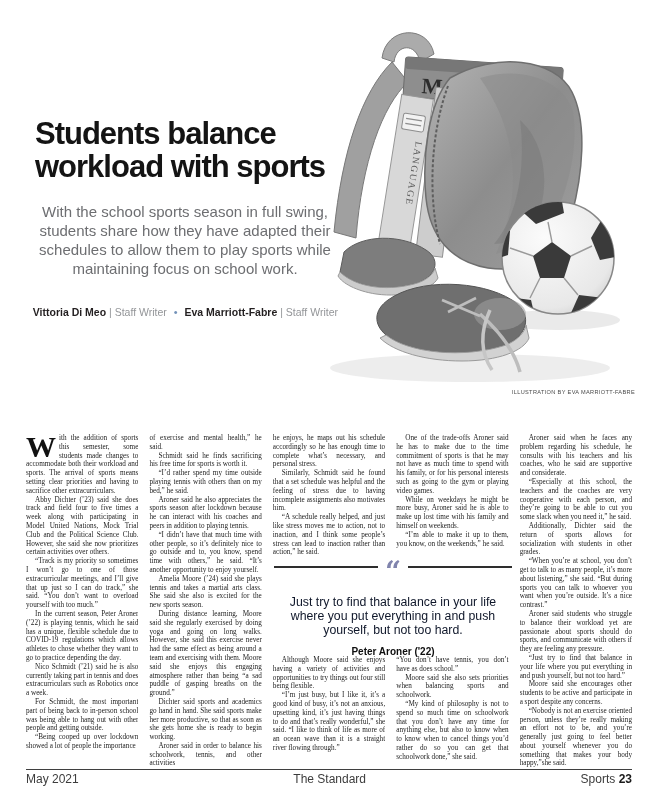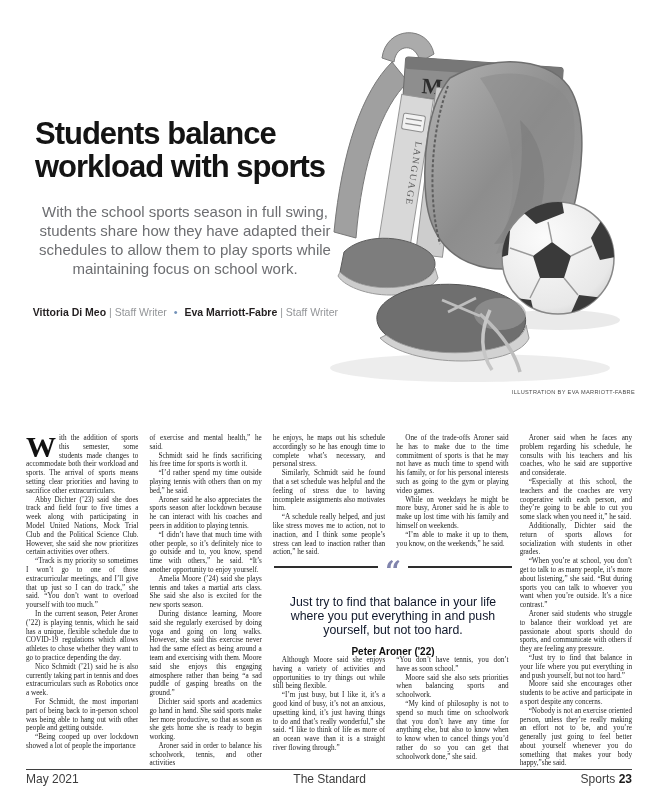--- a/index.html
+++ b/index.html
@@ -164,32 +164,32 @@
           <p class="para">Aroner said in order to balance his schoolwork, tennis, and other activities</p>
         </div>
     </div>
     <div class="col">
       <div class="seg noind">
           <p class="para">he enjoys, he maps out his schedule accordingly so he has enough time to complete what’s necessary, and personal stress.</p>
           <p class="para">Similarly, Schmidt said he found that a set schedule was helpful and the feeling of stress due to having incomplete assignments also motivates him.</p>
           <p class="para">“A schedule really helped, and just like stress moves me to action, not to inaction, and I think some people’s stress can lead to inaction rather than action,” he said.</p>
         </div>
       <div class="seg seg-bottom">
-          <p class="para">Although Moore said she enjoys having a variety of activities and opportunities to try things out while still being flexible.</p>
+          <p class="para">Although Moore said she enjoys having a variety of activities and opportunities to try things out four still being flexible.</p>
           <p class="para">“I’m just busy, but I like it, it’s a good kind of busy, it’s not an anxious, upsetting kind, it’s just having things to do and that’s really wonderful,” she said. “I like to think of life as more of an ocean wave than it is a straight river flowing through.”</p>
         </div>
     </div>
     <div class="col">
       <div class="seg">
           <p class="para">One of the trade-offs Aroner said he has to make due to the time commitment of sports is that he may not have as much time to spend with his family, or for his personal interests such as going to the gym or playing video games.</p>
           <p class="para">While on weekdays he might be more busy, Aroner said he is able to make up lost time with his family and himself on weekends.</p>
           <p class="para">“I’m able to make it up to them, you know, on the weekends,” he said.</p>
         </div>
       <div class="seg noind seg-bottom">
-          <p class="para">“You don’t have tennis, you don’t have as soon school.”</p>
+          <p class="para">“You don’t have tennis, you don’t have as does school.”</p>
           <p class="para">Moore said she also sets priorities when balancing sports and schoolwork.</p>
           <p class="para">“My kind of philosophy is not to spend so much time on schoolwork that you don’t have any time for anything else, but also to know when to know when to cancel things you’d rather do so you can get that schoolwork done,” she said.</p>
         </div>
     </div>
     <div class="col">
       <div class="seg">
           <p class="para">Aroner said when he faces any problem regarding his schedule, he consults with his teachers and his coaches, who he said are supportive and considerate.</p>
           <p class="para">“Especially at this school, the teachers and the coaches are very cooperative with each person, and they’re going to be able to cut you some slack when you need it,” he said.</p>
           <p class="para">Additionally, Dichter said the return of sports allows for socialization with students in other grades.</p>
           <p class="para">“When you’re at school, you don’t get to talk to as many people, it’s more about listening,” she said. “But during sports you can talk to whoever you want when you’re outside. It’s a nice contrast.”</p>

